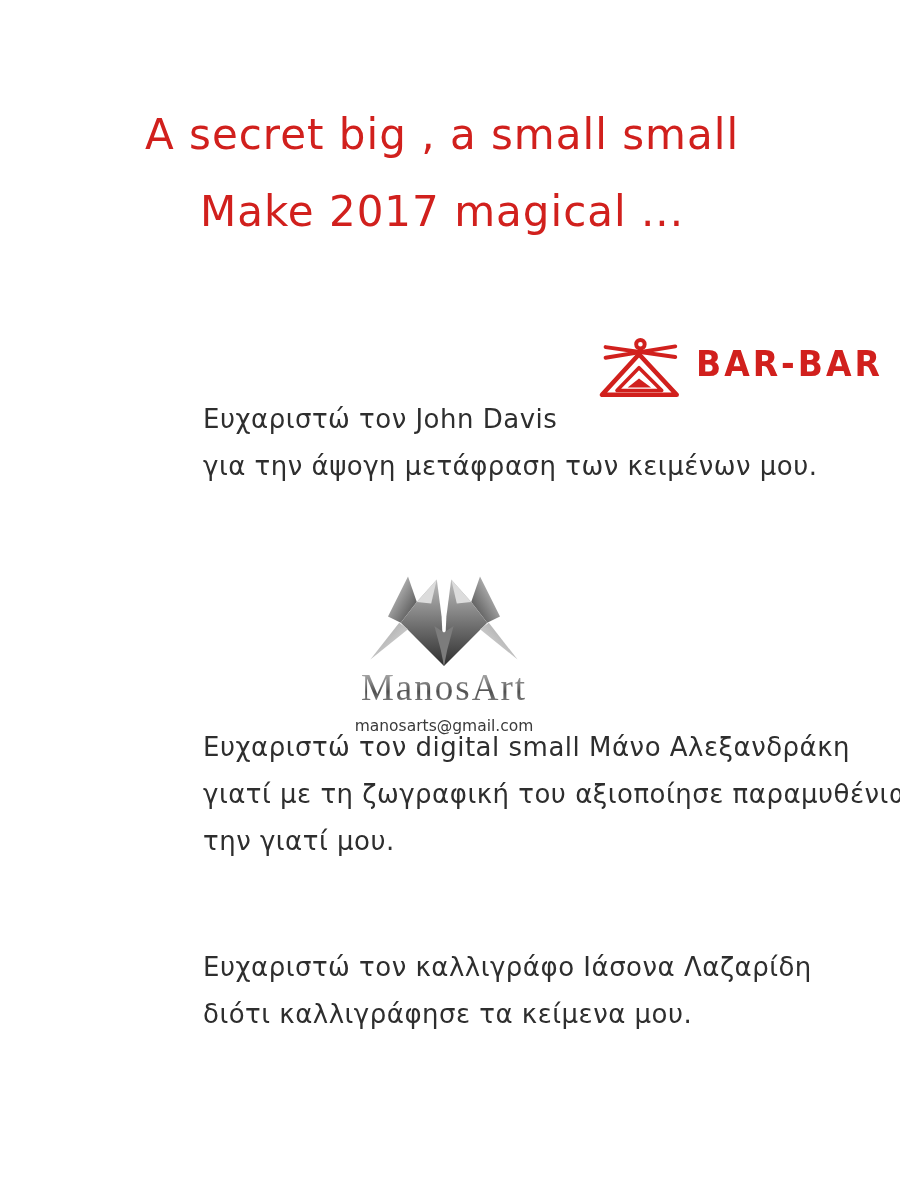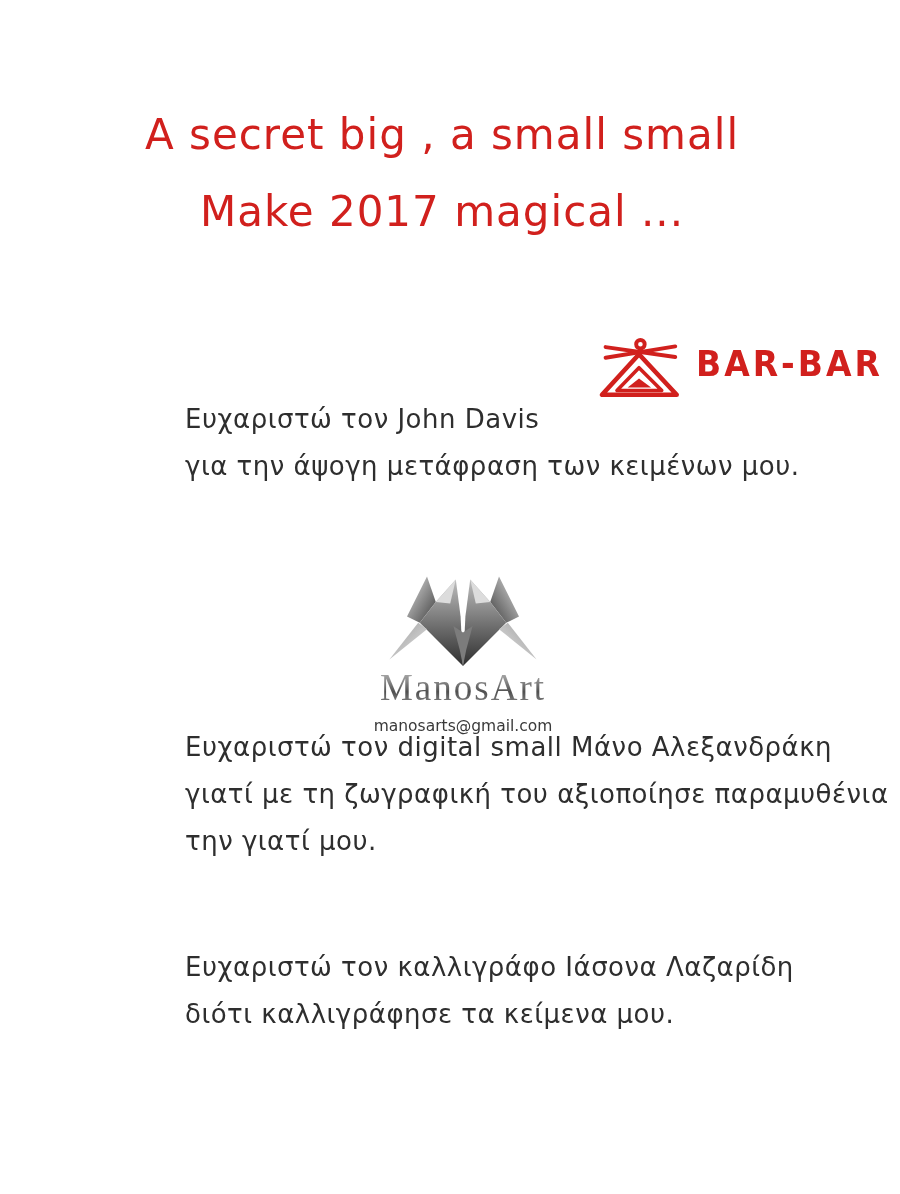--- a/index.html
+++ b/index.html
@@ -51,30 +51,30 @@
   
   .ack {
     position: absolute;
     left: 185px;
     color: #2e2e2e;
     font-size: 26px;
     line-height: 47px;
     letter-spacing: 0.5px;
     font-family: "DejaVu Sans", sans-serif;
   }
-  .ack .aline { white-space: nowrap; }
+  .ack .aline { white-space: nowrap; margin-left: 18px; }
   .ack-1 { top: 396px; }
   .ack-2 { top: 724px; }
   .ack-3 { top: 944px; }
 
   
   .manosart {
     position: absolute;
     top: 570px;
-    left: 303px;
+    left: 284px;
     width: 320px;
     display: flex;
     flex-direction: column;
     align-items: center;
   }
   .manosart-mark { display: block; }
   .manosart-name {
     margin-top: -4px;
     font-family: "Liberation Serif", "DejaVu Serif", serif;
     font-size: 37px;

